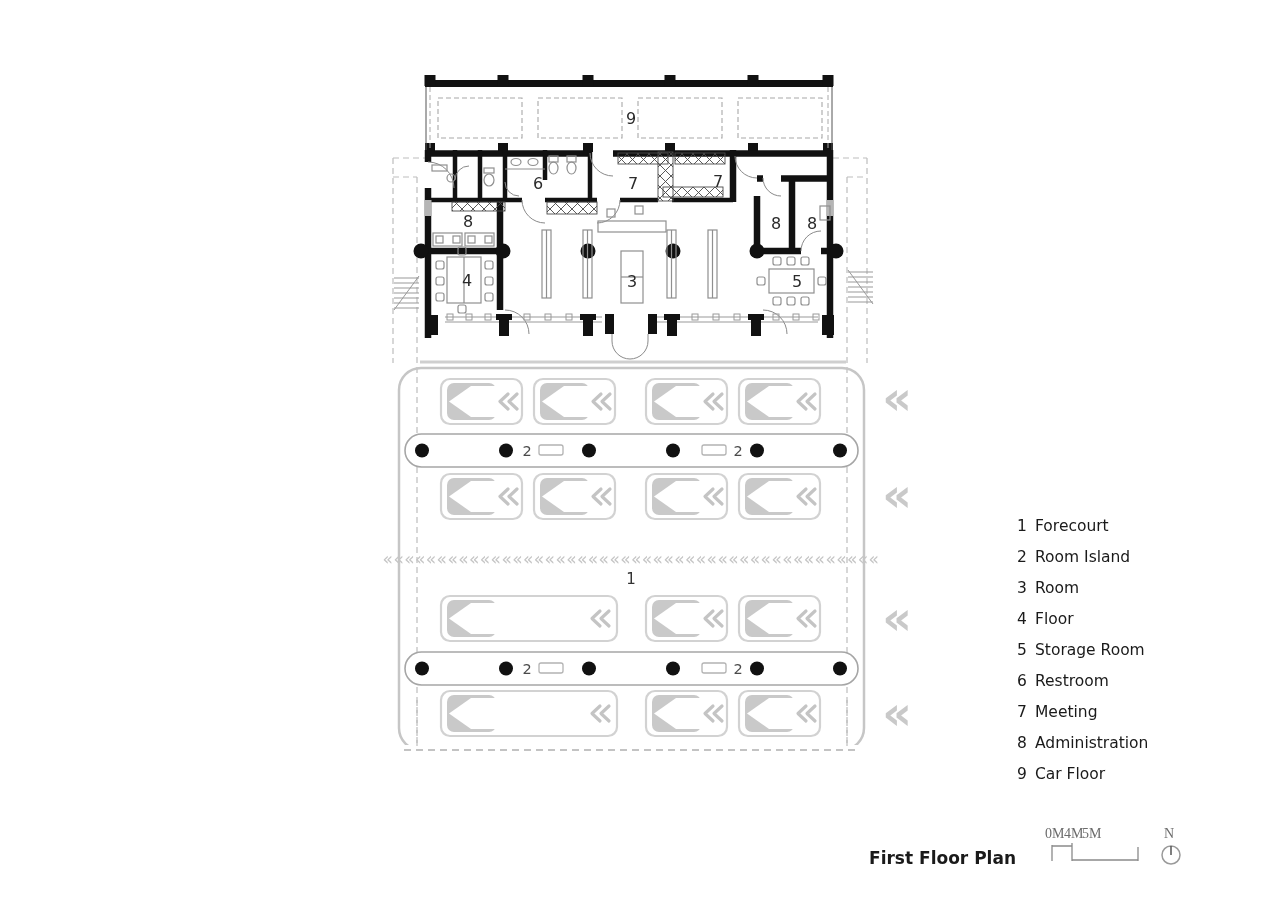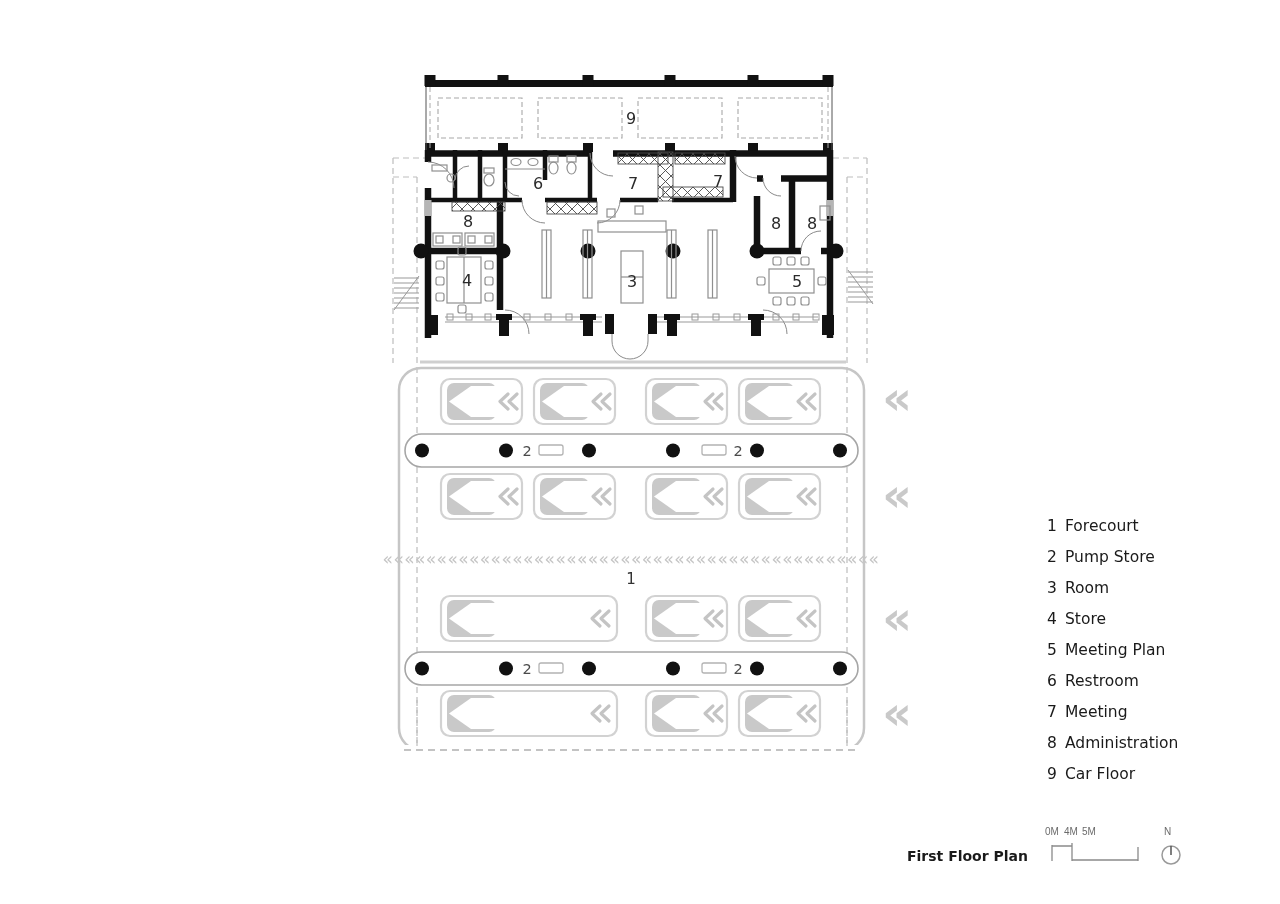--- a/index.html
+++ b/index.html
@@ -4,25 +4,25 @@
 <style>
   html,body{margin:0;padding:0;background:#ffffff;}
   .canvas{position:relative;width:1280px;height:904px;background:#ffffff;overflow:hidden;
           font-family:"DejaVu Sans",sans-serif;color:#1a1a1a;}
   svg{position:absolute;left:0;top:0;}
   svg text{font-family:"DejaVu Sans",sans-serif;}
   .room-label{font-size:16px;fill:#2b2b2b;}
   .pump-label{font-size:14.5px;fill:#4a4a4a;}
   .lane-text{font-size:17px;fill:#c5c5c5;letter-spacing:0.4px;}
   .big-chev{font-size:46px;font-weight:bold;fill:#c9c9c9;}
-  .legend{position:absolute;left:1047px;top:511px;}
+  .legend{position:absolute;left:1017px;top:511px;}
   .legend-item{height:31px;line-height:31px;font-size:15.5px;white-space:nowrap;}
   .lnum{display:inline-block;min-width:11px;margin-right:7px;}
-  .plan-title{position:absolute;right:252px;top:848px;font-size:14px;font-weight:bold;white-space:nowrap;}
-  .scale-label{position:absolute;top:826px;font-size:10px;font-family:Liberation Sans, sans-serif;color:#6b6b6b;}
+  .plan-title{position:absolute;right:264px;top:848px;font-size:17px;font-weight:bold;white-space:nowrap;}
+  .scale-label{position:absolute;top:826px;font-size:14px;font-family:Liberation Serif, serif;color:#6b6b6b;}
   .sl-0{left:1045px;} .sl-1{left:1064px;} .sl-5{left:1082px;} .sl-n{left:1164px;}
 </style>
 </head>
 <body>
 
 <div class="canvas">
 
 <svg width="1280" height="904" viewBox="0 0 1280 904">
   <defs>
     <pattern id="xh" width="11" height="11" patternUnits="userSpaceOnUse">
@@ -309,24 +309,24 @@
     <path d="M1052,845 V861 M1052,846 H1072 M1072,843 V861 M1072,860 H1138 M1138,847 V861"></path>
   </g>
   <g>
     <circle cx="1171" cy="855" r="9" fill="none" stroke="#9a9a9a" stroke-width="1.5"></circle>
     <path d="M1171,855 L1171,846" stroke="#555555" stroke-width="1.5"></path>
   </g>
 </svg>
 
 <div class="legend">
   <div class="legend-item"><span class="lnum">1</span><span>Forecourt</span></div>
-  <div class="legend-item"><span class="lnum">2</span><span>Pump Store</span></div>
+  <div class="legend-item"><span class="lnum">2</span><span>Room Island</span></div>
   <div class="legend-item"><span class="lnum">3</span><span>Room</span></div>
-  <div class="legend-item"><span class="lnum">4</span><span>Store</span></div>
-  <div class="legend-item"><span class="lnum">5</span><span>Meeting Plan</span></div>
+  <div class="legend-item"><span class="lnum">4</span><span>Floor</span></div>
+  <div class="legend-item"><span class="lnum">5</span><span>Storage Room</span></div>
   <div class="legend-item"><span class="lnum">6</span><span>Restroom</span></div>
   <div class="legend-item"><span class="lnum">7</span><span>Meeting</span></div>
   <div class="legend-item"><span class="lnum">8</span><span>Administration</span></div>
   <div class="legend-item"><span class="lnum">9</span><span>Car Floor</span></div>
 </div>
 
 <div class="plan-title">First Floor Plan</div>
 <span class="scale-label sl-0">0M</span>
 <span class="scale-label sl-1">4M</span>
 <span class="scale-label sl-5">5M</span>

